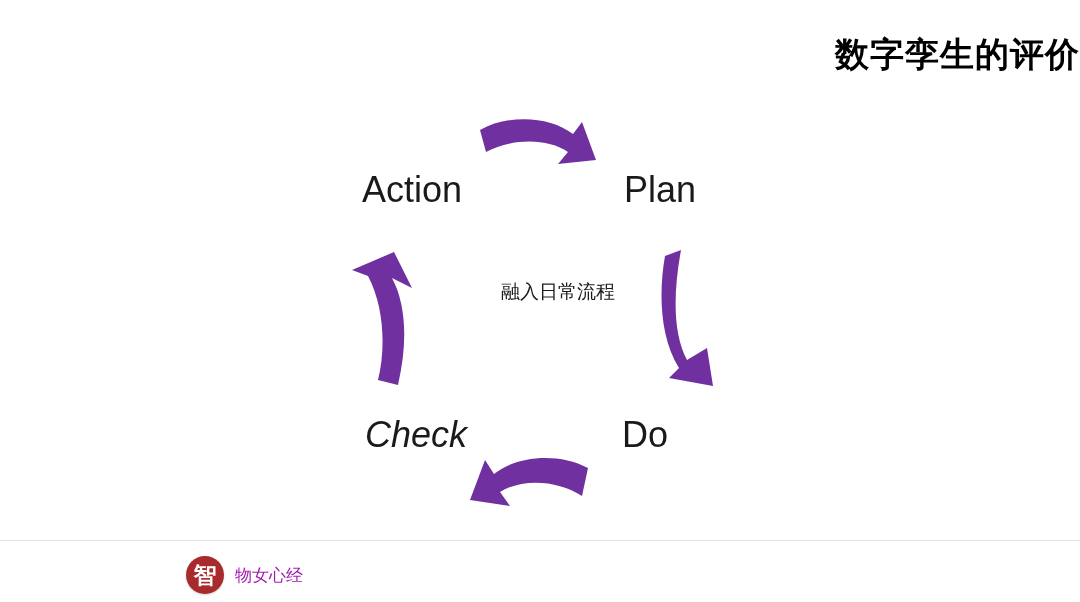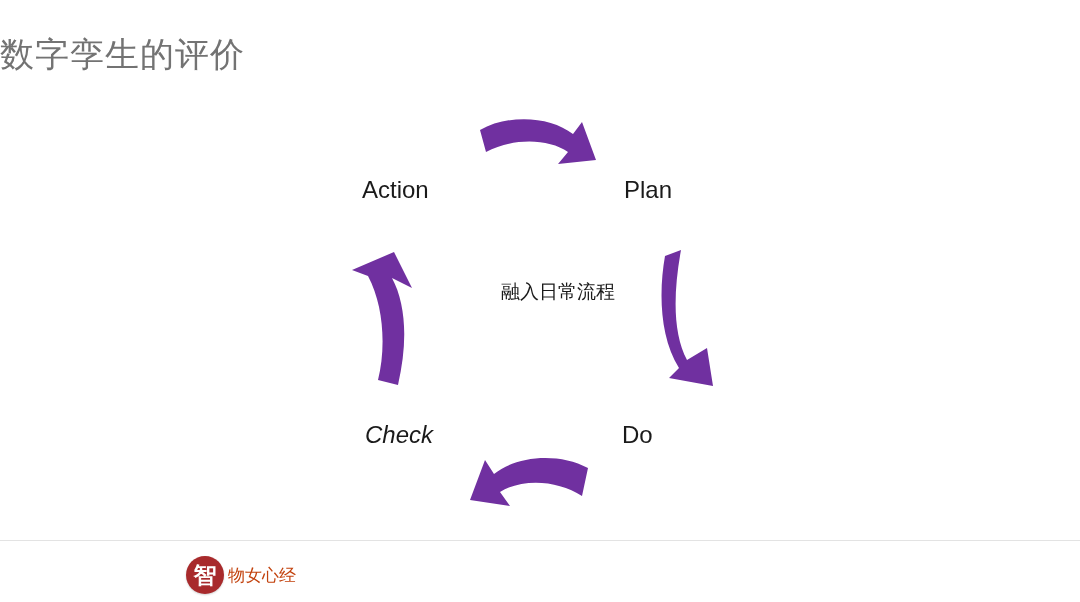--- a/index.html
+++ b/index.html
@@ -17,41 +17,41 @@
     background: #ffffff;
     overflow: hidden;
   }
 
   
   #slide-title {
     position: absolute;
     left: 0;
     top: 32px;
     width: 1080px;
-    text-align: left;
+    text-align: right;
     font-size: 34px;
     line-height: 44px;
-    color: #737373;
+    color: #000000;
     letter-spacing: 1px;
-    font-weight: 400;
+    font-weight: 700;
     white-space: nowrap;
   }
 
   
   #cycle {
     position: absolute;
     left: 300px;
     top: 100px;
     width: 480px;
     height: 420px;
   }
 
   .node-label {
     position: absolute;
-    font-size: 24px;
+    font-size: 36px;
     line-height: 40px;
     color: #1a1a1a;
     font-weight: 400;
     white-space: nowrap;
   }
   .node-action { left: 62px;  top: 70px;  }
   .node-plan   { left: 324px; top: 70px;  }
   .node-check  { left: 65px;  top: 315px; font-style: italic; }
   .node-do     { left: 322px; top: 315px; }
 
@@ -107,23 +107,23 @@
   }
   #brand-logo-glyph {
     color: #ffffff;
     font-size: 23px;
     line-height: 23px;
     font-family: "DejaVu Serif", "Liberation Serif", serif;
     font-weight: 700;
     transform: translateY(-1px);
   }
   #brand-name {
-    margin-left: 4px;
+    margin-left: 11px;
     font-size: 17px;
-    color: #c2410c;
+    color: #a21caf;
     white-space: nowrap;
   }
 </style>
 </head>
 <body>
 
 <div id="slide">
 
   <div id="slide-title">数字孪生的评价</div>
 

